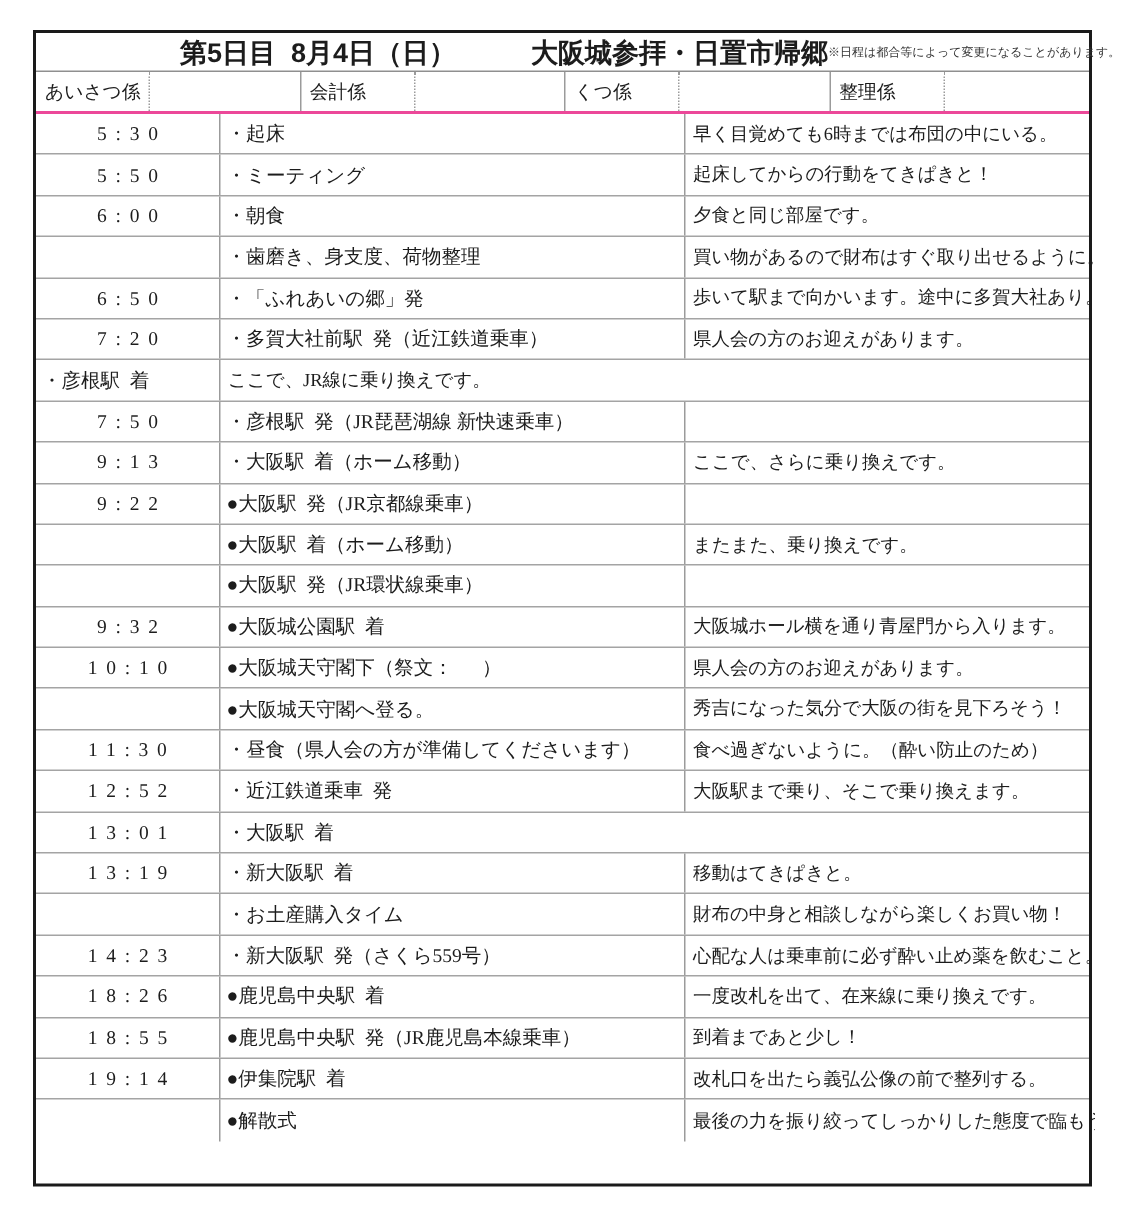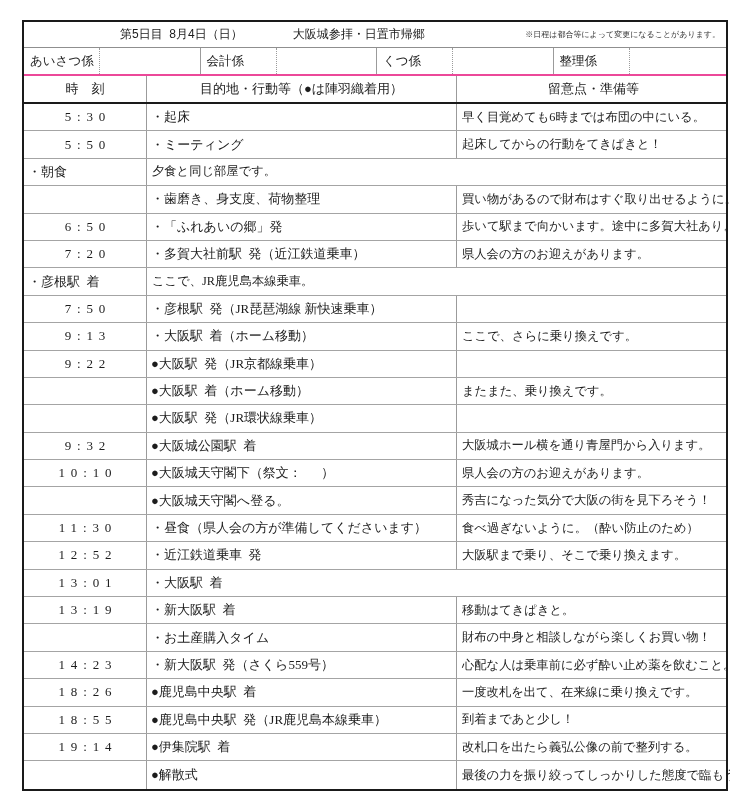--- a/index.html
+++ b/index.html
@@ -24,22 +24,22 @@
   .title-row{
     height:26px;
     display:flex;
     align-items:center;
     border-bottom:1px solid #8f8f8f;
     box-sizing:border-box;
     padding:0 6px 0 96px;
   }
   .day-label, .trip-title{
     font-family:"Liberation Sans","DejaVu Sans",sans-serif;
-    font-weight:normal;
-    font-size:12px;
+    font-weight:bold;
+    font-size:18px;
     white-space:pre;
   }
   .trip-title{margin-left:50px;}
   .title-note{
     margin-left:auto;
     font-size:8px;
     color:#333;
     white-space:nowrap;
   }
   
@@ -128,59 +128,55 @@
     <div class="role-label">あいさつ係</div>
     <div class="role-value"></div>
     <div class="role-label">会計係</div>
     <div class="role-value"></div>
     <div class="role-label">くつ係</div>
     <div class="role-value"></div>
     <div class="role-label">整理係</div>
     <div class="role-value"></div>
   </div>
 
-  <div class="head-row">
-    <div class="head-cell">時　刻</div>
-    <div class="head-cell">目的地・行動等（●は陣羽織着用）</div>
-    <div class="head-cell">留意点・準備等</div>
-  </div>
 
   <div class="rows" id="rows">
       <div class="row">
         <div class="cell time">5:30</div>
         <div class="cell activity"><span class="marker">・</span><span>起床</span></div>
         <div class="cell note">早く目覚めても6時までは布団の中にいる。</div>
       </div>
       <div class="row">
         <div class="cell time">5:50</div>
         <div class="cell activity"><span class="marker">・</span><span>ミーティング</span></div>
         <div class="cell note">起床してからの行動をてきぱきと！</div>
       </div>
       <div class="row">
+        <div class="cell time">6:00</div>
         <div class="cell activity"><span class="marker">・</span><span>朝食</span></div>
         <div class="cell note">夕食と同じ部屋です。</div>
       </div>
       <div class="row">
         <div class="cell time"></div>
         <div class="cell activity"><span class="marker">・</span><span>歯磨き、身支度、荷物整理</span></div>
         <div class="cell note">買い物があるので財布はすぐ取り出せるように。</div>
       </div>
       <div class="row">
         <div class="cell time">6:50</div>
         <div class="cell activity"><span class="marker">・</span><span>「ふれあいの郷」発</span></div>
         <div class="cell note">歩いて駅まで向かいます。途中に多賀大社あり。</div>
       </div>
       <div class="row">
         <div class="cell time">7:20</div>
         <div class="cell activity"><span class="marker">・</span><span>多賀大社前駅  発（近江鉄道乗車）</span></div>
         <div class="cell note">県人会の方のお迎えがあります。</div>
       </div>
       <div class="row">
         <div class="cell activity"><span class="marker">・</span><span>彦根駅  着</span></div>
-        <div class="cell note">ここで、JR鹿児島本線乗車。</div>
+        <div class="cell note">ここで、JR線に乗り換えです。</div>
       </div>
       <div class="row">
         <div class="cell time">7:50</div>
         <div class="cell activity"><span class="marker">・</span><span>彦根駅  発（JR琵琶湖線 新快速乗車）</span></div>
         <div class="cell note"></div>
       </div>
       <div class="row">
         <div class="cell time">9:13</div>
         <div class="cell activity"><span class="marker">・</span><span>大阪駅  着（ホーム移動）</span></div>
         <div class="cell note">ここで、さらに乗り換えです。</div>

